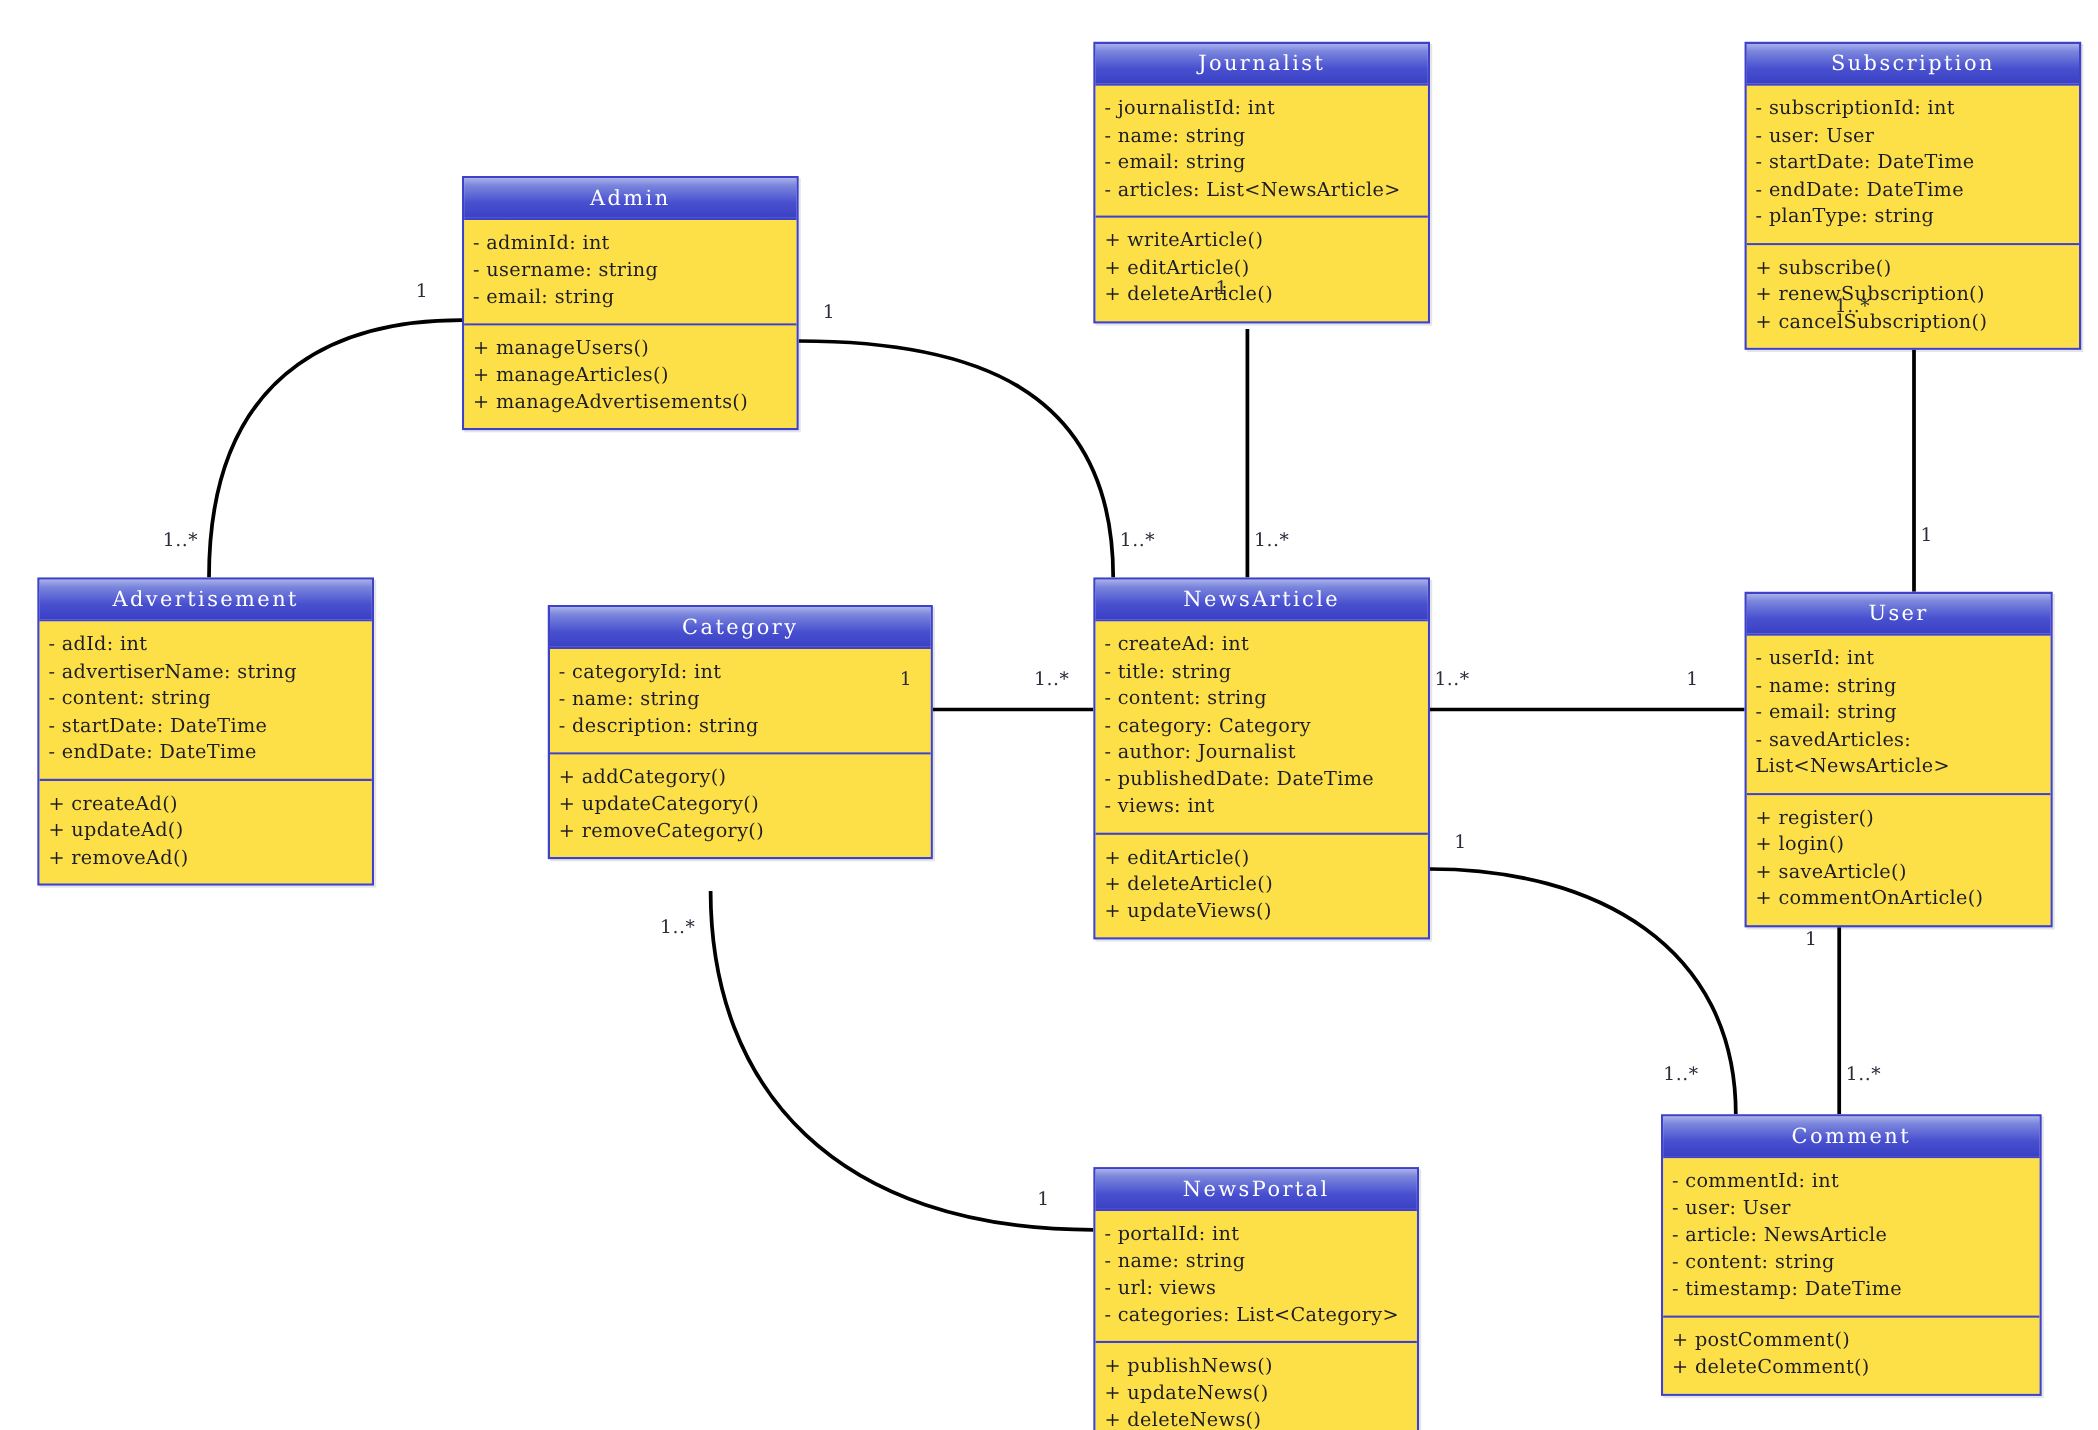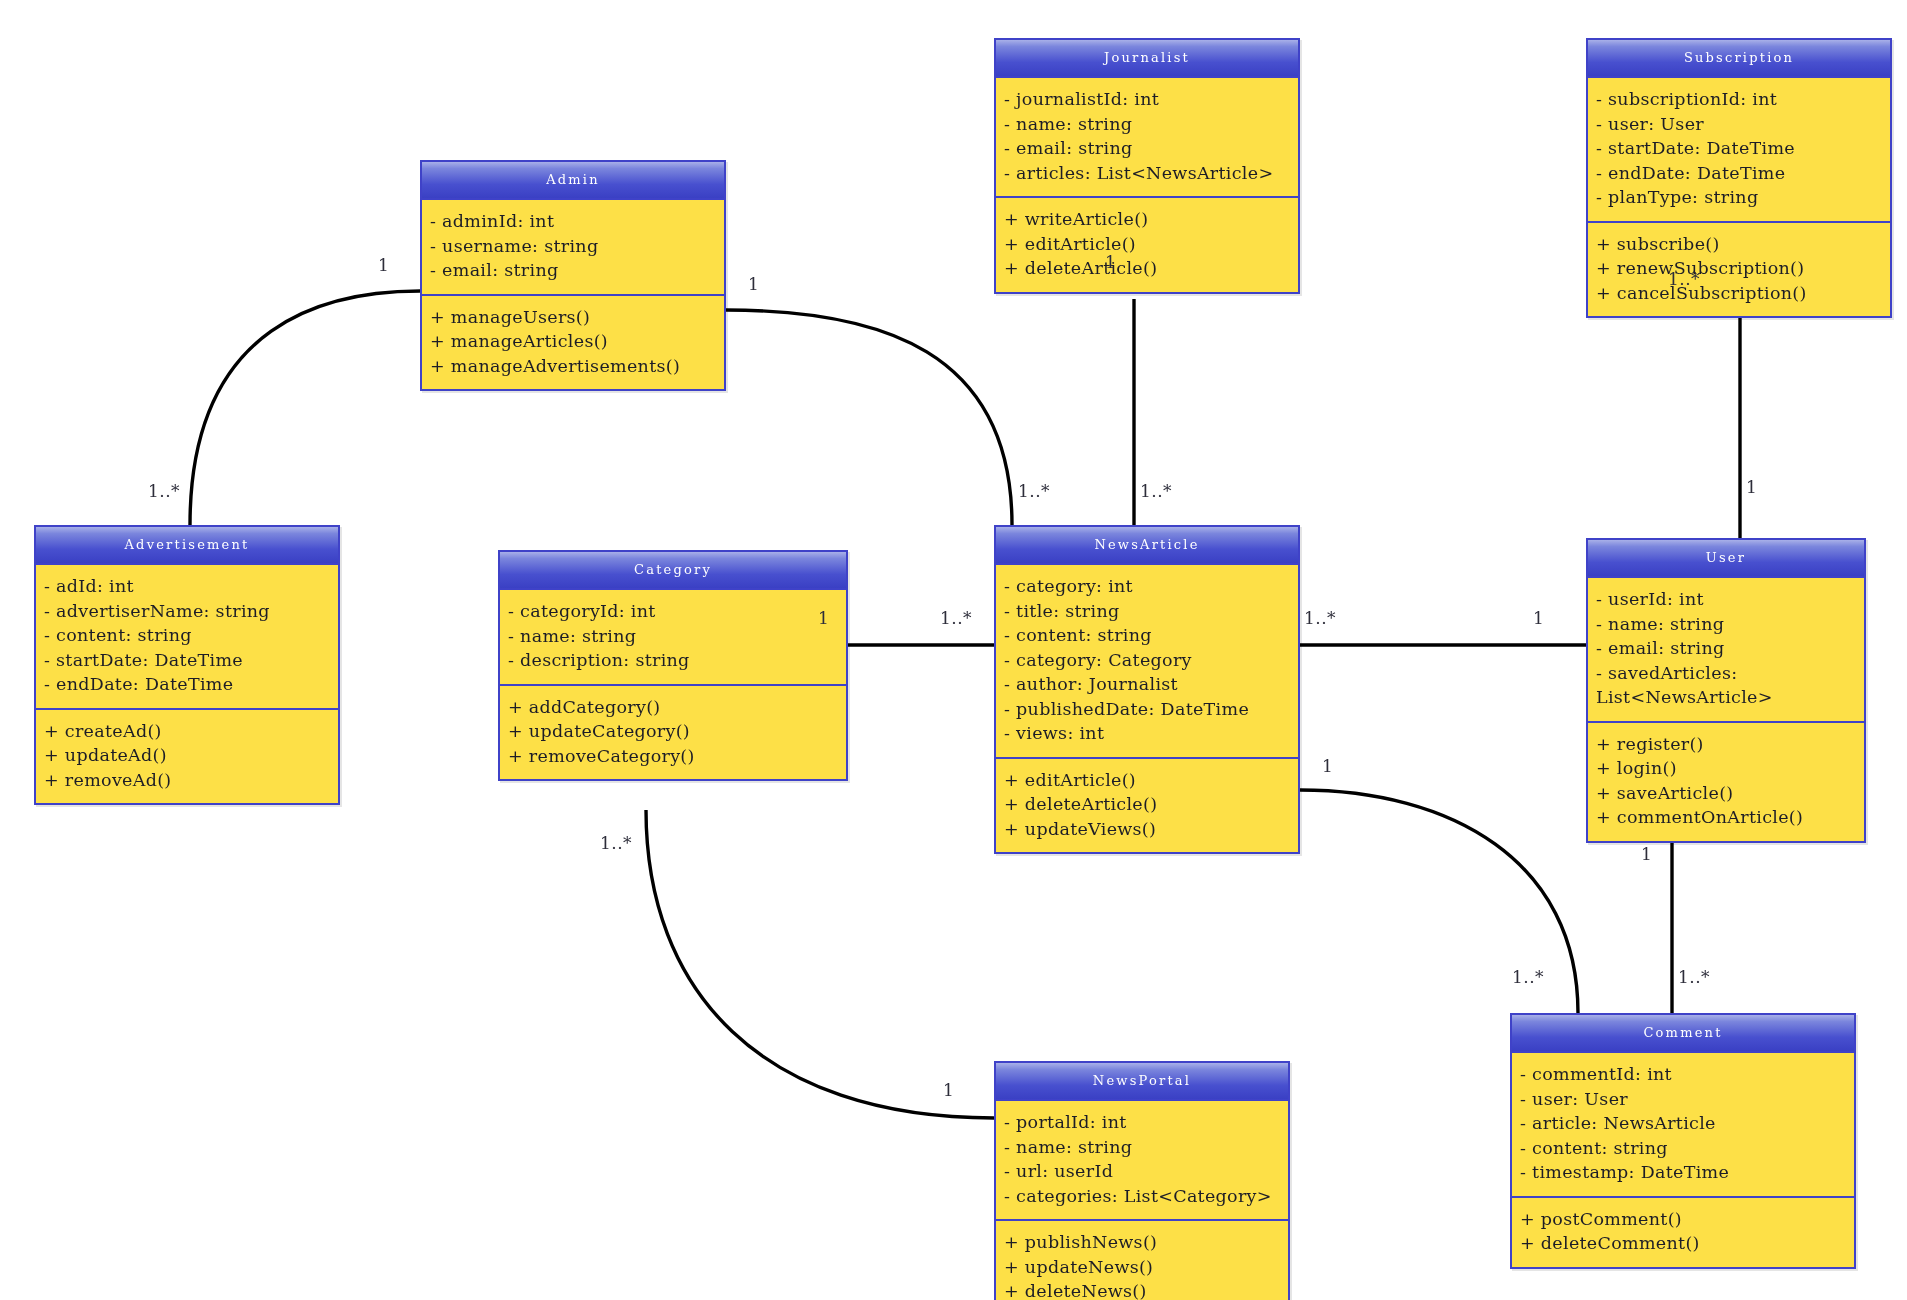--- a/index.html
+++ b/index.html
@@ -50,21 +50,21 @@
     border: 2px solid #3f42c8;
     background: #ccd0f5;
     box-shadow: 2px 2px 0 rgba(0,0,0,0.10);
   }
   .uml-header {
     box-sizing: border-box;
     height: 38px;
     line-height: 36px;
     text-align: center;
     color: #ffffff;
-    font-size: 13px;
+    font-size: 19px;
     letter-spacing: 2.2px;
     background: linear-gradient(to bottom, #a8b0e8 0%, #7b86dd 18%, #4850cf 62%, #3a40c4 100%);
     border-bottom: 2px solid #3f42c8;
     overflow: hidden;
   }
   .uml-section {
     box-sizing: border-box;
     padding: 9px 8px 11px 8px;
     background: #fde047;
   }
@@ -184,21 +184,21 @@
         </div>
         <div class="uml-section methods">
           <div class="uml-line">+ addCategory()</div>
           <div class="uml-line">+ updateCategory()</div>
           <div class="uml-line">+ removeCategory()</div>
         </div>
       </div>
       <div class="uml-class" style="left: 994px; top: 525px; width: 306px;">
         <div class="uml-header">NewsArticle</div>
         <div class="uml-section attrs">
-          <div class="uml-line">- category: int</div>
+          <div class="uml-line">- createAd: int</div>
           <div class="uml-line">- title: string</div>
           <div class="uml-line">- content: string</div>
           <div class="uml-line">- category: Category</div>
           <div class="uml-line">- author: Journalist</div>
           <div class="uml-line">- publishedDate: DateTime</div>
           <div class="uml-line">- views: int</div>
         </div>
         <div class="uml-section methods">
           <div class="uml-line">+ editArticle()</div>
           <div class="uml-line">+ deleteArticle()</div>
@@ -219,21 +219,21 @@
           <div class="uml-line">+ login()</div>
           <div class="uml-line">+ saveArticle()</div>
           <div class="uml-line">+ commentOnArticle()</div>
         </div>
       </div>
       <div class="uml-class" style="left: 994px; top: 1013px; width: 296px; margin-top: 48px;">
         <div class="uml-header">NewsPortal</div>
         <div class="uml-section attrs">
           <div class="uml-line">- portalId: int</div>
           <div class="uml-line">- name: string</div>
-          <div class="uml-line">- url: userId</div>
+          <div class="uml-line">- url: views</div>
           <div class="uml-line">- categories: List&lt;Category&gt;</div>
         </div>
         <div class="uml-section methods">
           <div class="uml-line">+ publishNews()</div>
           <div class="uml-line">+ updateNews()</div>
           <div class="uml-line">+ deleteNews()</div>
         </div>
       </div>
       <div class="uml-class" style="left: 1510px; top: 1013px; width: 346px;">
         <div class="uml-header">Comment</div>

